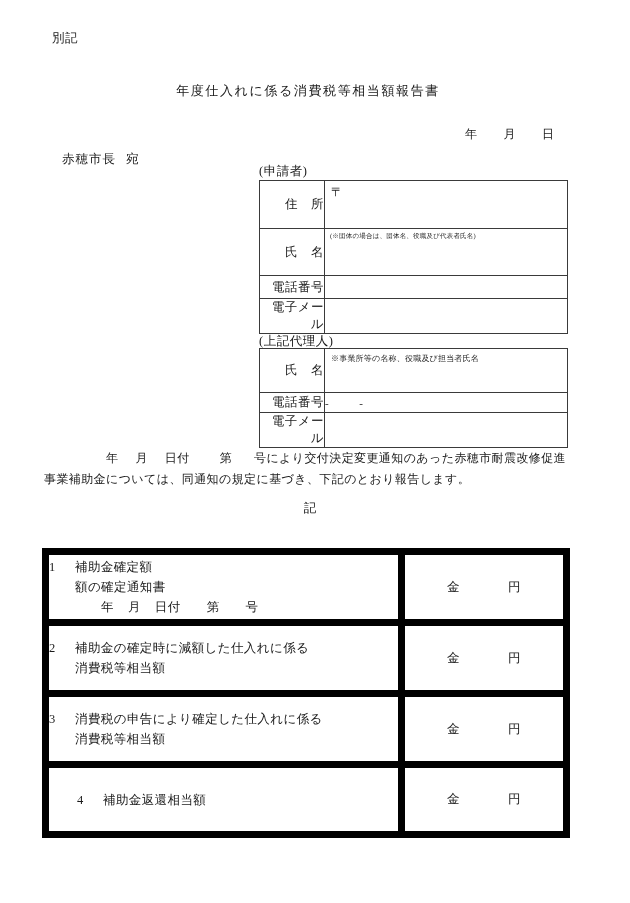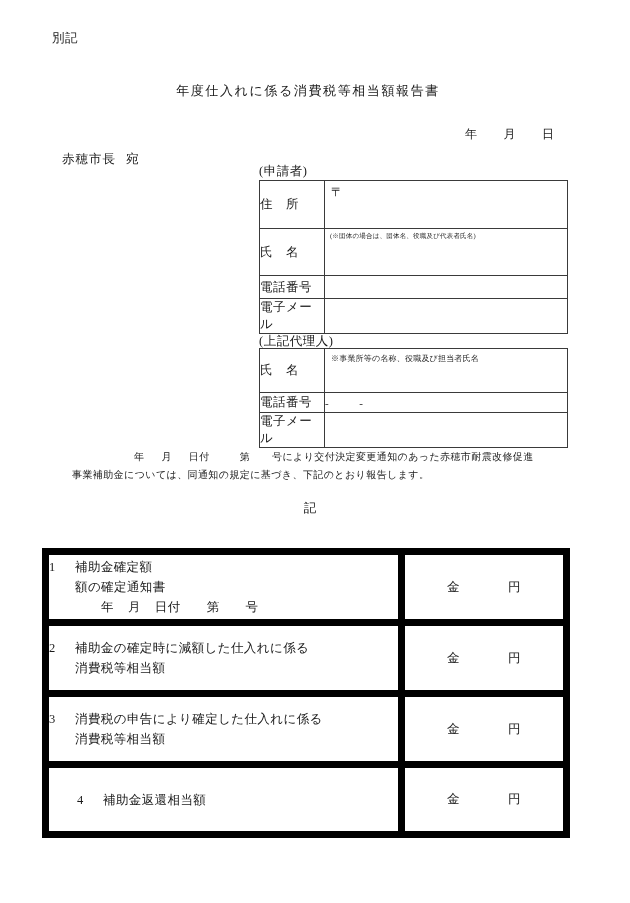--- a/index.html
+++ b/index.html
@@ -68,21 +68,21 @@
     table-layout: fixed;
     font-size: 12.5px;
   }
   .form-table td {
     border: 1px solid #3a3a3a;
     padding: 0;
     vertical-align: middle;
   }
   .lbl {
     width: 64px;
-    text-align: left;
+    text-align: right;
     letter-spacing: 0.5px;
     font-family: Liberation Serif, serif;
   }
   .val {
     width: 242px;
     position: relative;
   }
   .postal {
     position: absolute;
     left: 6px;
@@ -104,25 +104,24 @@
     letter-spacing: 0.5px;
   }
   .tel-sep .gap2 { display: inline-block; width: 30px; }
 
   
   .body-para {
     position: absolute;
     left: 44px;
     top: 448px;
     width: 540px;
-    font-size: 10px;
+    font-size: 12px;
     line-height: 1.75;
     letter-spacing: 0.4px;
     text-align: justify;
-    margin-left: 28px;
   }
   .body-para .lead { display: inline-block; width: 62px; }
   .body-para .s1 { display: inline-block; width: 17px; }
   .body-para .s2 { display: inline-block; width: 30px; }
   .body-para .s3 { display: inline-block; width: 22px; }
 
   .ki {
     position: absolute;
     left: 0;
     top: 500px;

